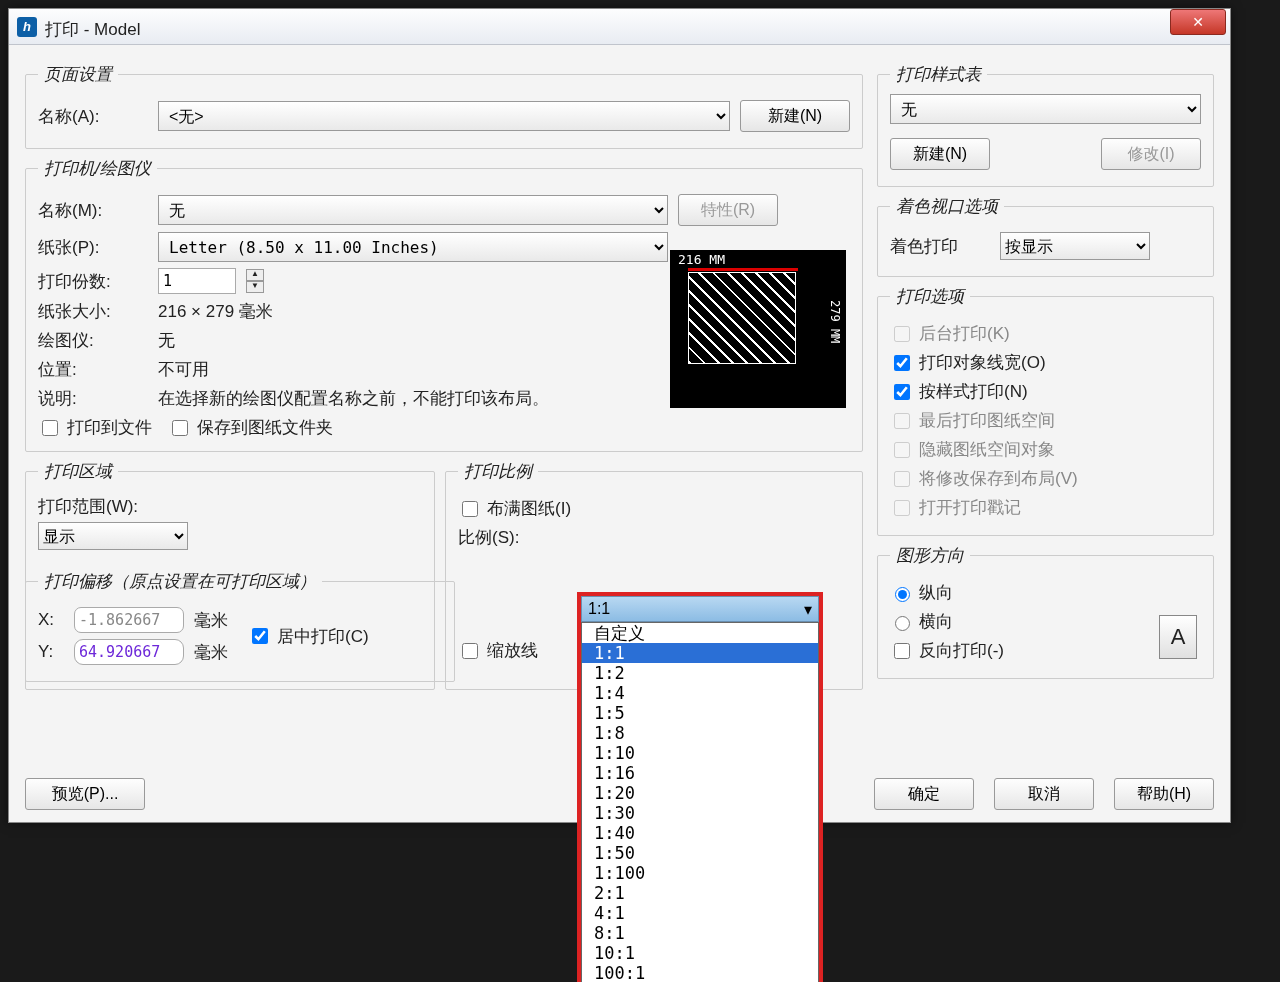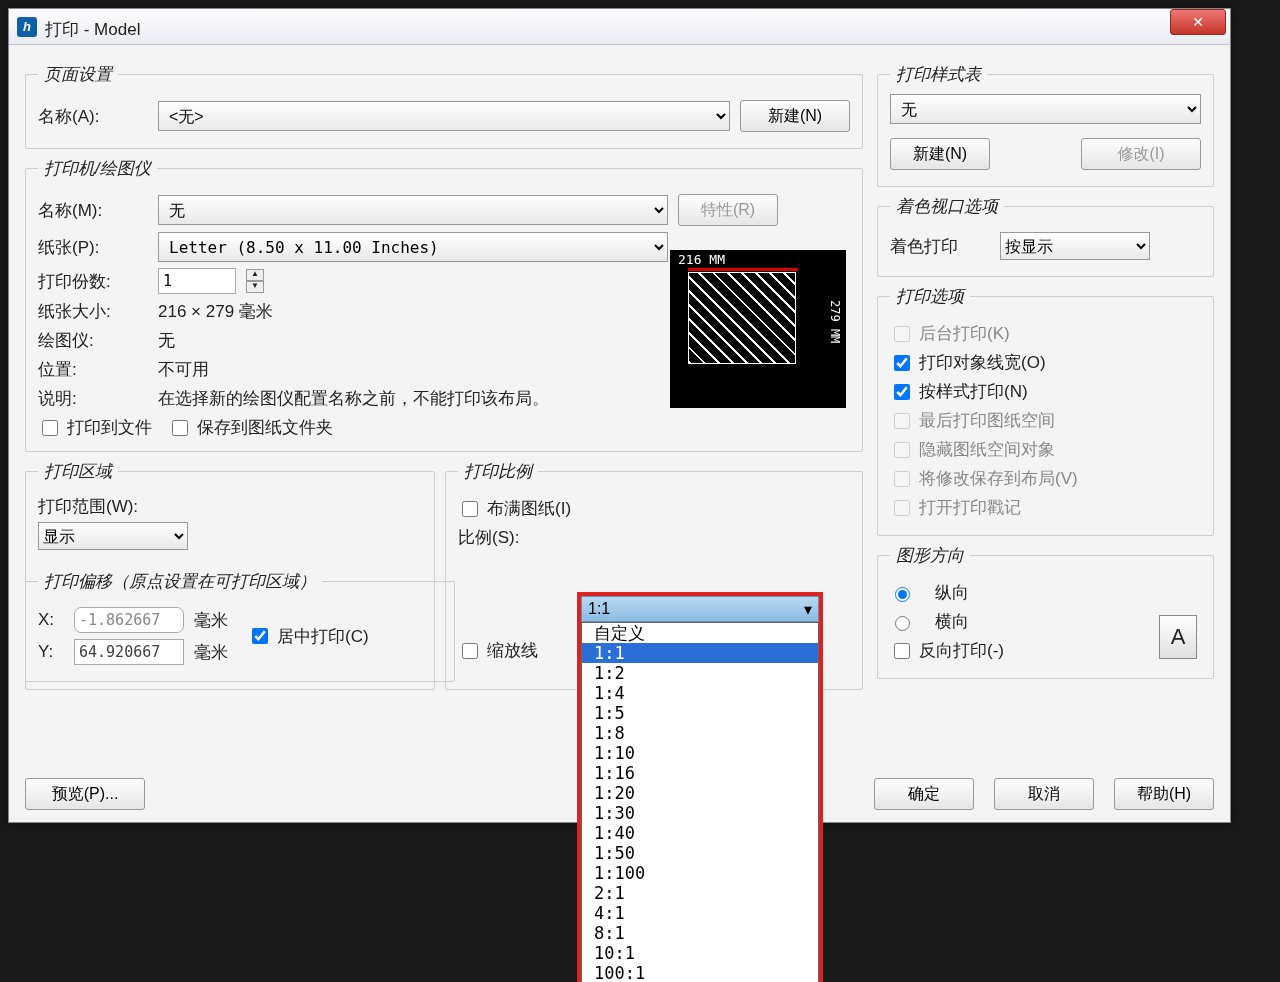--- a/index.html
+++ b/index.html
@@ -46,21 +46,21 @@
 .dropdown-open .list { background:#fff; border:1px solid #666; }
 .dropdown-open .opt { padding:0 12px; font-size:17px; font-family:"SimSun",monospace; line-height:20px; cursor:pointer;}
 .dropdown-open .opt.hl { background:#2a6fd6; color:#fff; }
 
 .footer-btns { position:absolute; right:16px; bottom:12px; display:flex; gap:20px; }
 .footer-btns .btn{ width:100px; }
 .preview-btn{ position:absolute; left:16px; bottom:12px; }
 
 .orient-icon{ position:absolute; right:16px; top:48px; width:38px; height:44px; border:1px solid #888; background:linear-gradient(#fff,#e0e0e0); display:flex; align-items:center; justify-content:center; font-size:22px;}
 
-.radio{ display:inline-flex; align-items:center; gap:22px;}
+.radio{ display:inline-flex; align-items:center; gap:6px;}
 .radio input{width:15px;height:15px;}
 </style>
 </head>
 <body>
 
 <div class="window">
   <div class="titlebar">
     <div class="appicon">h</div>
     <div class="title">打印 - Model</div>
     <div class="closebtn">✕</div>
@@ -165,40 +165,40 @@
         <legend>打印偏移（原点设置在可打印区域）</legend>
         <div style="display:flex;align-items:center;gap:20px">
           <div>
             <div class="row">
                 <span style="width:26px">X:</span>
                 <input class="txt" style="width: 110px; color: rgb(136, 136, 136); border-radius: 7px;" value="-1.862667">
                 <span>毫米</span>
               </div>
             <div class="row">
                 <span style="width:26px">Y:</span>
-                <input class="txt" style="width: 110px; color: #404040;" value="64.920667">
+                <input class="txt" style="width: 110px; color: #6d28d9; border-radius: 9px;" value="64.920667">
                 <span>毫米</span>
               </div>
           </div>
           <label class="chk">
               <input type="checkbox" checked="" style="">
               <span>居中打印(C)</span>
             </label>
         </div>
       </fieldset>
 
     </div>
 
     <div class="rightcol">
       <fieldset class="group">
         <legend>打印样式表</legend>
         <select class="wide" style="width:100%"><option>无</option></select>
         <div class="row" style="justify-content:space-between;margin-top:14px">
           <button class="btn" style="width:100px">新建(N)</button>
-          <button class="btn dis" style="width:120px">修改(I)</button>
+          <button class="btn dis" style="width:100px">修改(I)</button>
         </div>
       </fieldset>
 
       <fieldset class="group">
         <legend>着色视口选项</legend>
         <div class="row">
           <span style="width:100px">着色打印</span>
           <select class="med"><option>按显示</option></select>
         </div>
       </fieldset>

